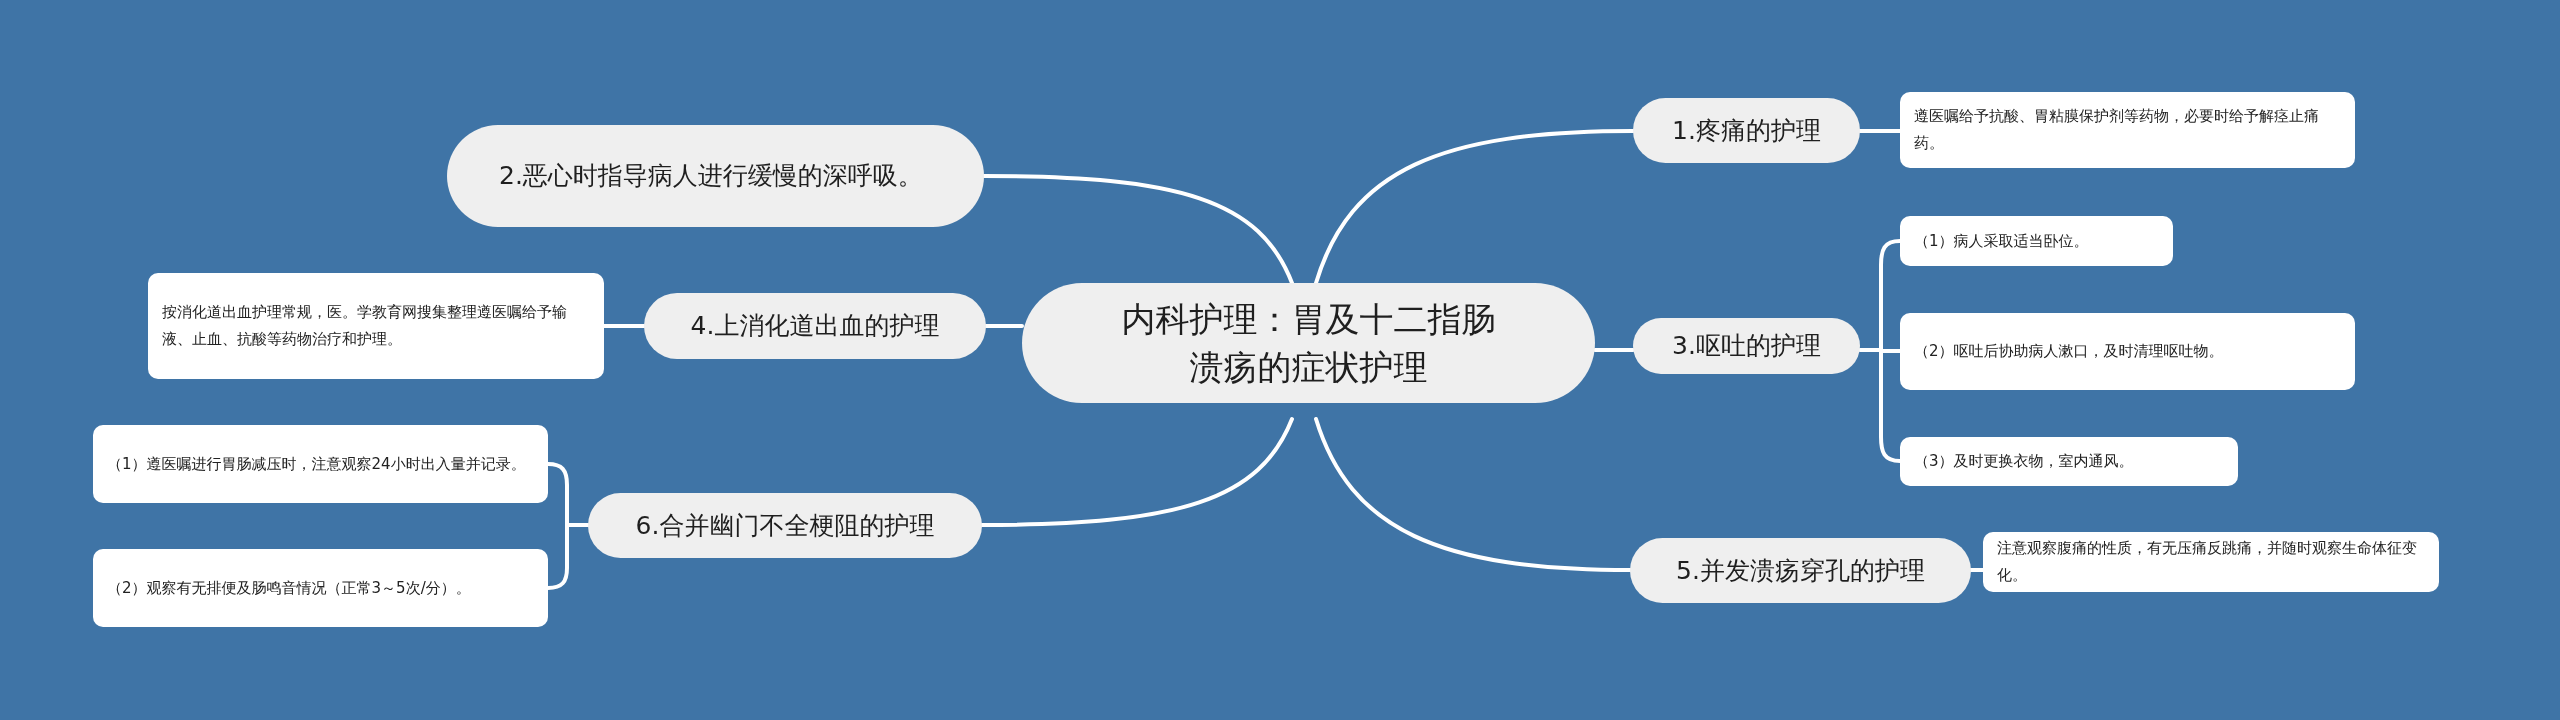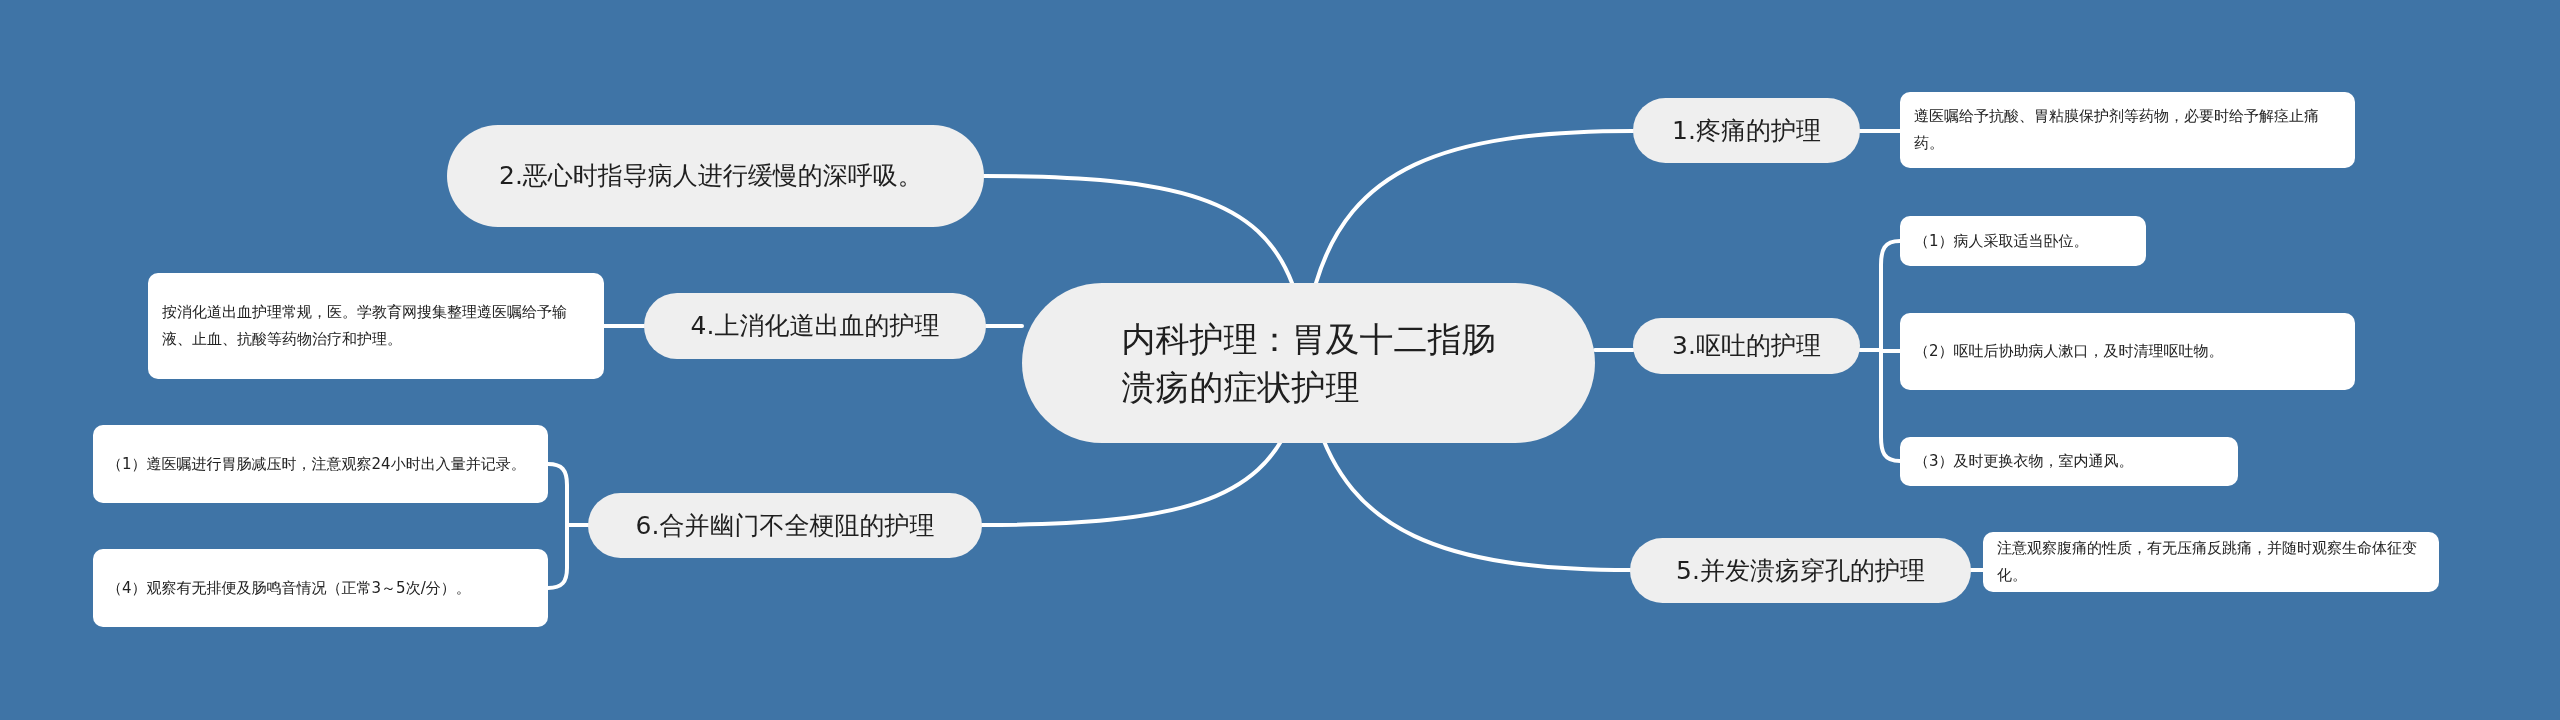--- a/index.html
+++ b/index.html
@@ -11,22 +11,22 @@
   }
   #canvas { position:absolute; left:0; top:0; width:2560px; height:720px; }
   .node {
     position:absolute; box-sizing:border-box;
     display:flex; align-items:center; justify-content:center;
     background:#efefef; color:#1f1f1f;
     border-radius:999px;
   }
   .node span { display:block; }
   .center {
-    left:1022px; top:283px; width:573px; height:160px;
-    font-size:34px; line-height:48px; padding:0 60px;
+    left:1022px; top:283px; width:573px; height:120px;
+    font-size:34px; line-height:48px; text-align:center; padding:0 60px;
   }
   .branch { font-size:25px; line-height:36px; white-space:nowrap; }
   .branch.wrap { white-space:normal; justify-content:flex-start; padding:0 45px 0 52px; text-align:left; }
   .leaf {
     position:absolute; box-sizing:border-box;
     background:#ffffff; color:#222;
     border-radius:10px;
     font-size:15px; line-height:27px;
     padding:0 12px 0 14px;
     display:flex; align-items:center;
@@ -78,21 +78,21 @@
   <span>遵医嘱给予抗酸、胃粘膜保护剂等药物，必要时给予解痉止痛药。</span>
 </div>
 
 <div class="node branch wrap" style="left:447px; top:125px; width:537px; height:102px;">
   <span>2.恶心时指导病人进行缓慢的深呼吸。</span>
 </div>
 
 <div class="node branch" style="left:1633px; top:318px; width:227px; height:56px;">
   <span>3.呕吐的护理</span>
 </div>
-<div class="leaf" style="left:1900px; top:216px; width:246px; height:50px;">
+<div class="leaf" style="left:1900px; top:216px; width:273px; height:50px;">
   <span>（1）病人采取适当卧位。</span>
 </div>
 <div class="leaf" style="left:1900px; top:313px; width:455px; height:77px;">
   <span>（2）呕吐后协助病人漱口，及时清理呕吐物。</span>
 </div>
 <div class="leaf" style="left:1900px; top:437px; width:338px; height:49px;">
   <span>（3）及时更换衣物，室内通风。</span>
 </div>
 
 <div class="node branch" style="left:644px; top:293px; width:342px; height:66px;">
@@ -109,14 +109,14 @@
   <span>注意观察腹痛的性质，有无压痛反跳痛，并随时观察生命体征变化。</span>
 </div>
 
 <div class="node branch" style="left:588px; top:493px; width:394px; height:65px;">
   <span>6.合并幽门不全梗阻的护理</span>
 </div>
 <div class="leaf" style="left:93px; top:425px; width:455px; height:78px;">
   <span>（1）遵医嘱进行胃肠减压时，注意观察24小时出入量并记录。</span>
 </div>
 <div class="leaf" style="left:93px; top:549px; width:455px; height:78px;">
-  <span>（4）观察有无排便及肠鸣音情况（正常3～5次/分）。</span>
+  <span>（2）观察有无排便及肠鸣音情况（正常3～5次/分）。</span>
 </div>
 
 </body></html>

